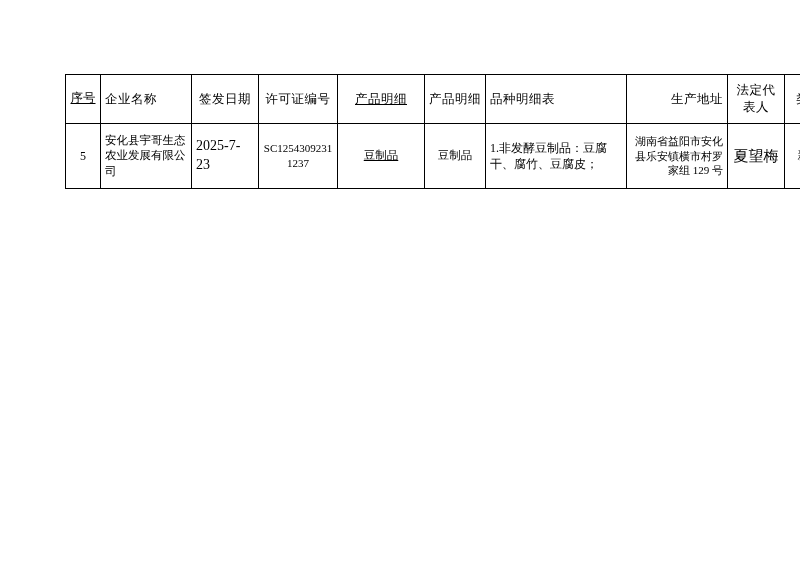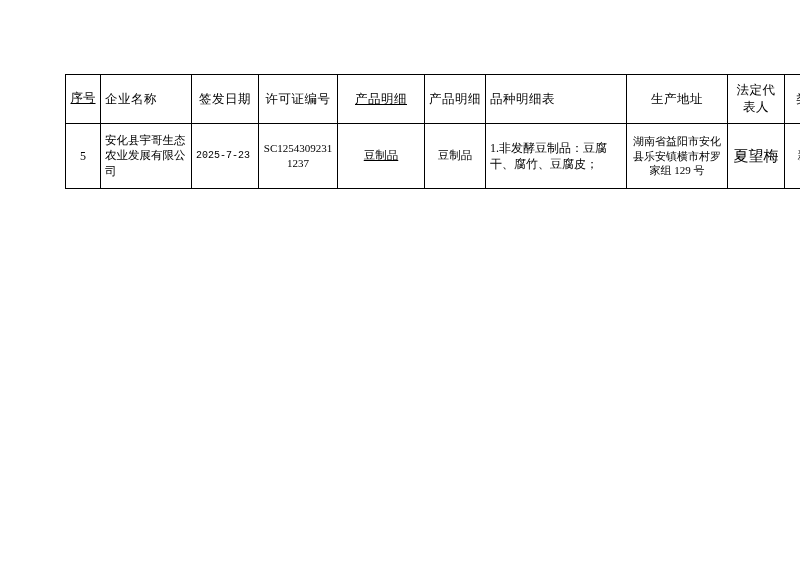--- a/index.html
+++ b/index.html
@@ -49,33 +49,33 @@
     font-size: 11px;
     height: 58px;
   }
   .c-seq      { width: 26px;  text-align: center; }
   .c-name     { width: 82px;  text-align: left; }
   .c-date     { width: 58px;  }
   .c-license  { width: 70px;  text-align: center; }
   .c-product  { width: 78px;  text-align: center; text-decoration: underline; }
   .c-category { width: 52px;  text-align: center; }
   .c-detail   { width: 132px; text-align: left; margin-left: 7px; }
-  .c-address  { width: 92px;  text-align: center; }
+  .c-address  { width: 92px;  text-align: right; }
   .c-legal    { width: 48px;  text-align: center; }
   .c-type     { width: 40px;  text-align: center; }
 
   thead .c-seq { letter-spacing: 0; }
   .hdr-stack {
     display: block;
     line-height: 1.25;
     text-decoration: underline;
   }
   tbody .c-seq { text-align: center; font-size: 12px; }
   tbody .c-name { font-size: 11.5px; font-family: Liberation Serif, serif; }
-  tbody .c-date { font-size: 10px; font-family: Liberation Mono, monospace; }
+  tbody .c-date { font-size: 14px; }
   tbody .c-license { font-size: 11px; word-break: break-all; }
   tbody .c-product { font-size: 11.5px; }
   tbody .c-category { font-size: 11.5px; }
   tbody .c-detail { font-size: 12px; }
   tbody .c-address { font-size: 11px; margin-left: 44px; }
   tbody .c-legal { font-size: 15px; }
   tbody .c-type { font-size: 11.5px; }
 </style>
 </head>
 <body>

